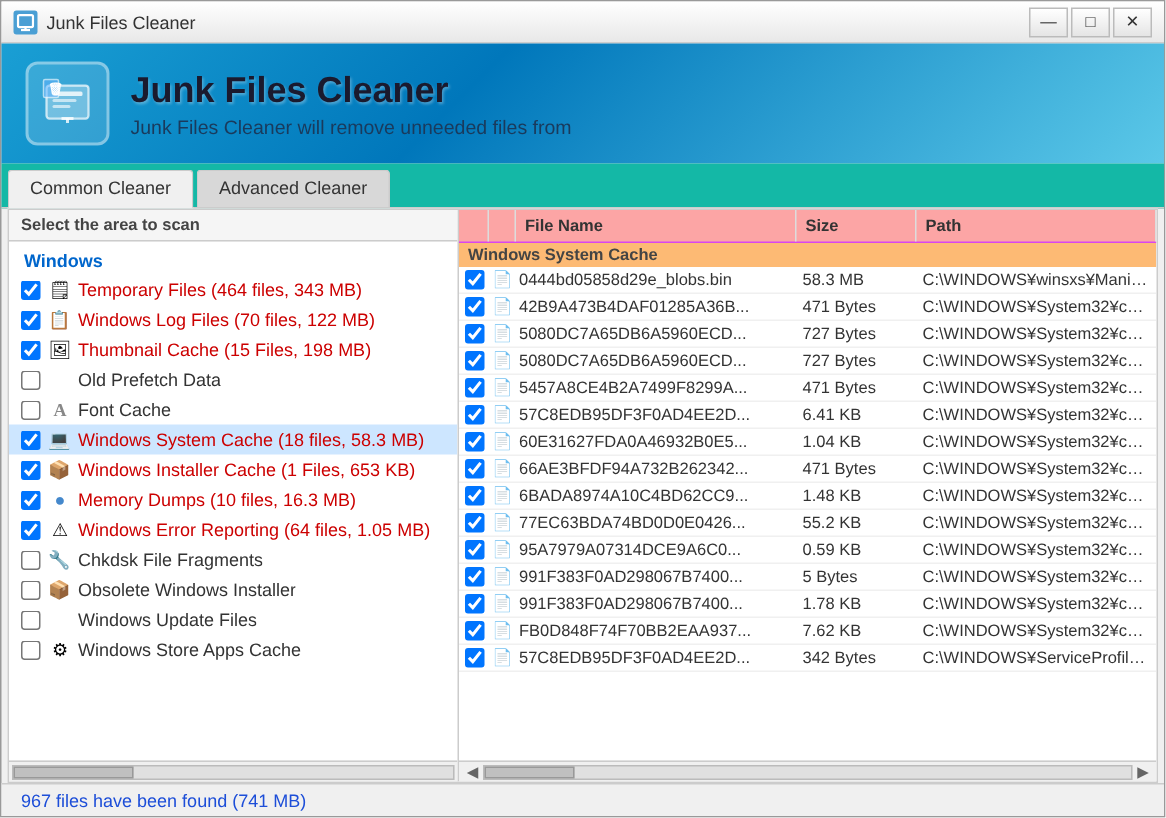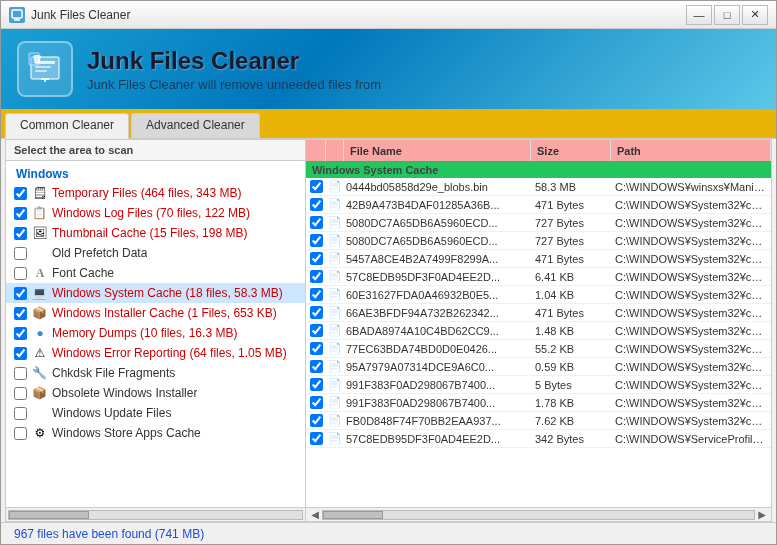--- a/index.html
+++ b/index.html
@@ -94,21 +94,21 @@
       text-shadow: 1px 1px 2px rgba(255,255,255,0.3);
     }
     .header-text p {
       font-size: 13px;
       color: #1a3a5c;
       margin-top: 2px;
     }
 
     
     .tabs-bar {
-      background: #eab308;
+      background: #14b8a6;
       border-bottom: 1px solid #ccc;
       display: flex;
       padding: 4px 4px 0 4px;
       flex-shrink: 0;
       height: 30px;
       text-align: right;
     }
     .tab {
       padding: 4px 14px;
       border: 1px solid #ccc;
@@ -228,21 +228,21 @@
     }
     .col-name { flex: 1; }
     .col-size { width: 80px; flex-shrink: 0; }
     .col-path { width: 160px; flex-shrink: 0; }
 
     .file-list-section-header {
       padding: 2px 6px;
       font-weight: bold;
       font-size: 11px;
       color: #444;
-      background: #22c55e;
+      background: #fdba74;
     }
     .file-list-content {
       overflow-y: auto;
       overflow-x: hidden;
       flex: 1;
     }
     .file-list-content::-webkit-scrollbar { width: 12px; }
     .file-list-content::-webkit-scrollbar-track { background: #f0f0f0; }
     .file-list-content::-webkit-scrollbar-thumb { background: #c0c0c0; border: 1px solid #999; }
 

